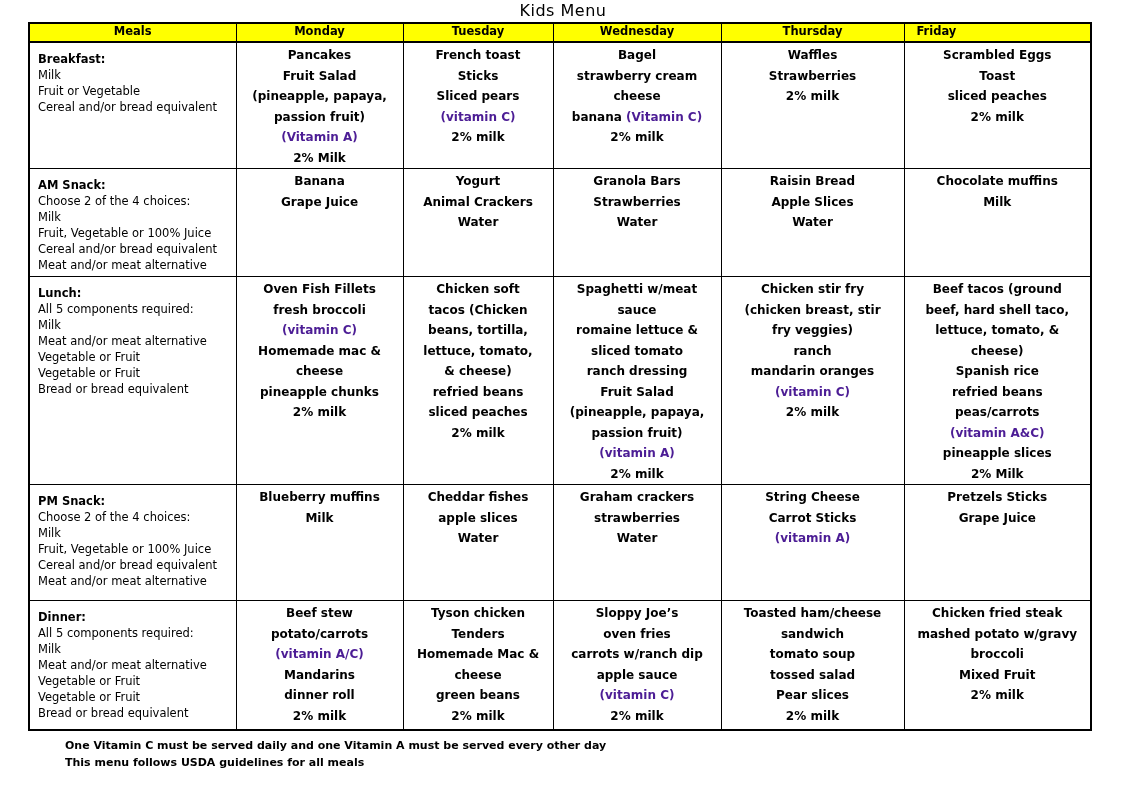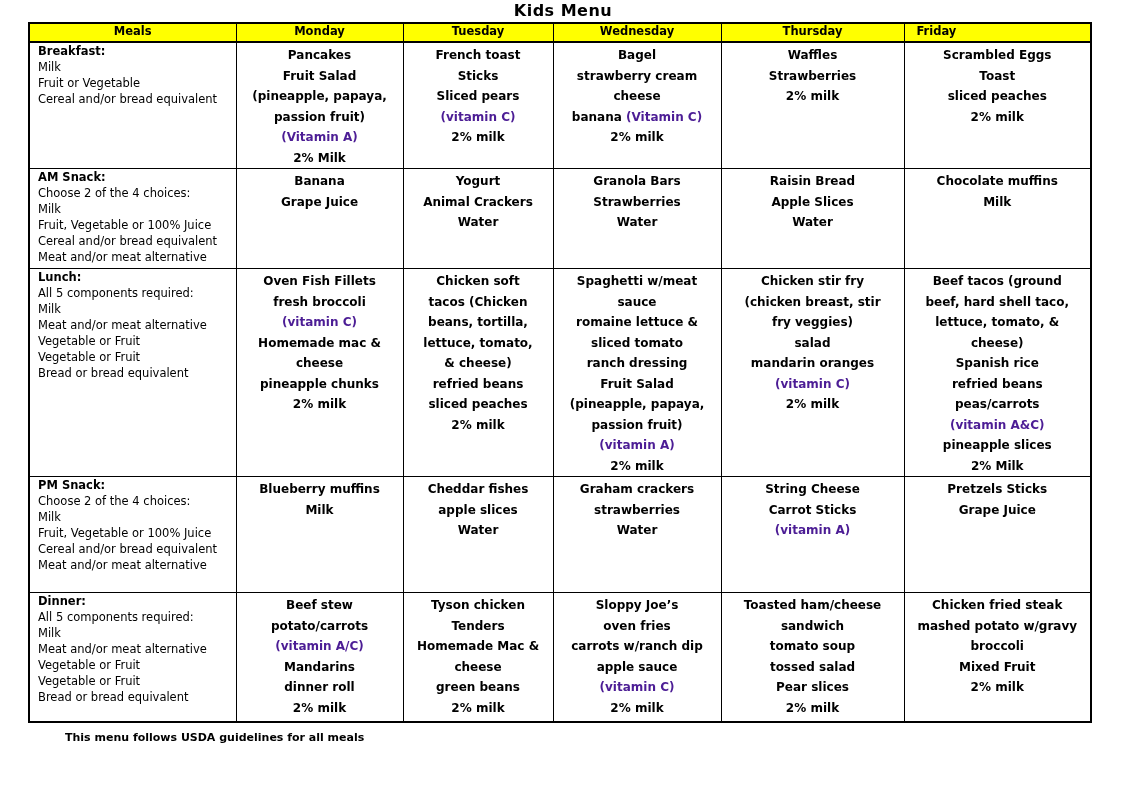--- a/index.html
+++ b/index.html
@@ -4,39 +4,39 @@
 <style>
   html,body { margin:0; padding:0; background:#ffffff; }
   body {
     width:1126px; height:786px; overflow:hidden;
     font-family:"DejaVu Sans", sans-serif; color:#000;
   }
   .page { position:relative; width:1126px; height:786px; }
 
   .title {
     margin:0; padding-top:1px;
-    text-align:center; font-size:16px; font-weight:bold; letter-spacing:0.5px;
+    text-align:center; font-size:16px; font-weight:normal; letter-spacing:0.5px;
   }
 
   table.menu {
     border-collapse:collapse; table-layout:fixed;
     margin:2px 0 0 28px; width:1062px;
     border:2.5px solid #000;
   }
   th, td { border:1.5px solid #000; vertical-align:top; overflow:hidden; }
 
   thead th {
     background:#ffff00; height:17px;
     font-size:11.5px; font-weight:bold; text-align:center;
     padding:0 12px; border-bottom:2px solid #000;
   }
   thead th.align-left { text-align:left; }
 
   td.meal-cell {
-    padding:0 6px 3px 8px;
+    padding:8px 6px 3px 8px;
     font-size:11.5px; font-weight:normal; line-height:16px; text-align:left;
   }
   .meal-title { font-weight:bold; }
 
   td.day-cell {
     text-align:center; padding:2px 4px 0 4px;
     font-size:12px; font-weight:bold; line-height:20.5px;
   }
 
   tr.row-breakfast { height:125px; }
@@ -195,21 +195,21 @@
             <div>Fruit Salad</div>
             <div>(pineapple, papaya,</div>
             <div>passion fruit)</div>
             <div class="vitamin">(vitamin A)</div>
             <div>2% milk</div>
           </td>
           <td class="day-cell">
             <div>Chicken stir fry</div>
             <div>(chicken breast, stir</div>
             <div>fry veggies)</div>
-            <div>salad</div>
+            <div>ranch</div>
             <div>mandarin oranges</div>
             <div class="vitamin">(vitamin C)</div>
             <div>2% milk</div>
           </td>
           <td class="day-cell">
             <div>Beef tacos (ground</div>
             <div>beef, hard shell taco,</div>
             <div>lettuce, tomato, &amp;</div>
             <div>cheese)</div>
             <div>Spanish rice</div>
@@ -300,15 +300,16 @@
             <div>mashed potato w/gravy</div>
             <div>broccoli</div>
             <div>Mixed Fruit</div>
             <div>2% milk</div>
           </td>
         </tr>
       </tbody>
   </table>
 
   <div class="footer" id="footer-notes">
+      <div><span>One Vitamin C must be served daily and one Vitamin A must be served every other day</span></div>
       <div><span>This menu follows USDA guidelines for all meals</span></div>
     </div>
 </div>
 
 </body></html>

